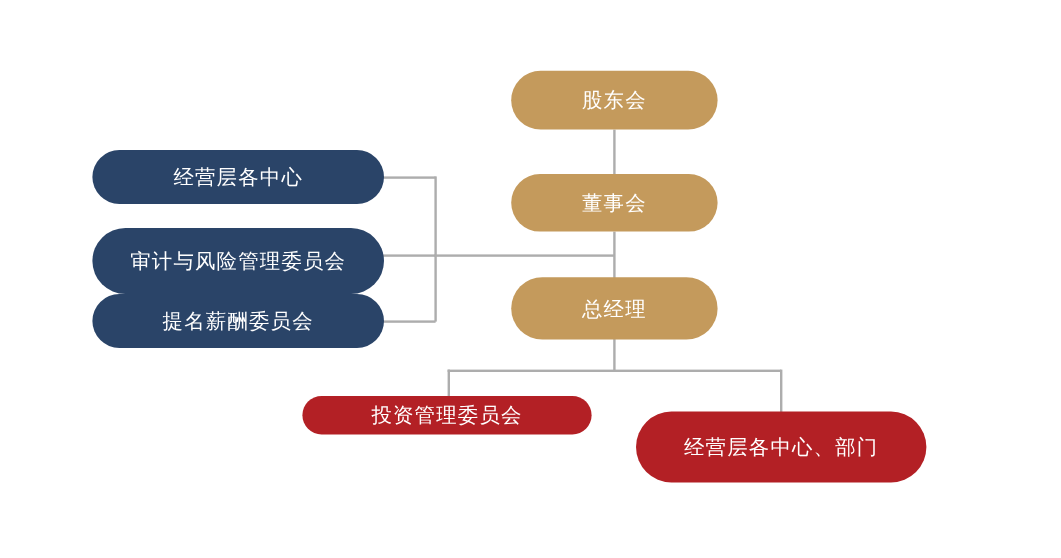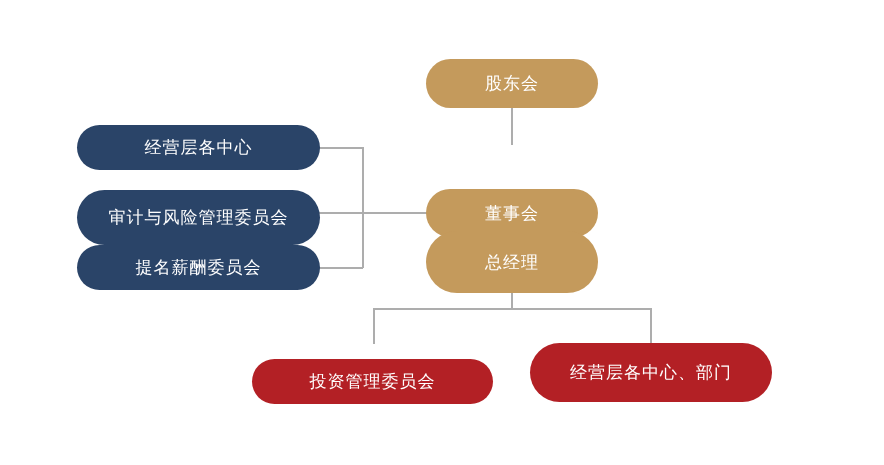--- a/index.html
+++ b/index.html
@@ -60,27 +60,27 @@
   <div class="connector h" style="left:362px; top:212px; width:150px;"></div>
 
   <div class="connector v" style="left:511px; top:278px; height:31px;"></div>
 
   <div class="connector h" style="left:373px; top:308px; width:278px;"></div>
   <div class="connector v" style="left:373px; top:308px; height:36px;"></div>
   <div class="connector v" style="left:650px; top:308px; height:36px;"></div>
 
   <div class="node node-gold" style="left:426px; top:59px; width:172px; height:49px;">股东会</div>
 
-  <div class="node node-gold" style="left:426px; top:145px; width:172px; height:48px;margin-top:44px;">董事会</div>
+  <div class="node node-gold" style="left:426px; top:145px; width:172px; height:48px;">董事会</div>
 
-  <div class="node node-gold" style="left:426px; top:231px; width:172px; height:62px;">总经理</div>
+  <div class="node node-gold" style="left:426px; top:231px; width:172px; height:52px;">总经理</div>
 
   <div class="node node-blue" style="left:77px; top:125px; width:243px; height:45px;">经营层各中心</div>
 
   <div class="node node-blue" style="left:77px; top:190px; width:243px; height:55px;">审计与风险管理委员会</div>
 
   <div class="node node-blue" style="left:77px; top:245px; width:243px; height:45px;">提名薪酬委员会</div>
 
-  <div class="node node-red" style="left:252px; top:359px; width:241px; height:45px;">投资管理委员会</div>
+  <div class="node node-red" style="left:252px; top:330px; width:241px; height:32px;">投资管理委员会</div>
 
   <div class="node node-red" style="left:530px; top:343px; width:242px; height:59px;">经营层各中心、部门</div>
 
 </div>
 
 </body></html>

